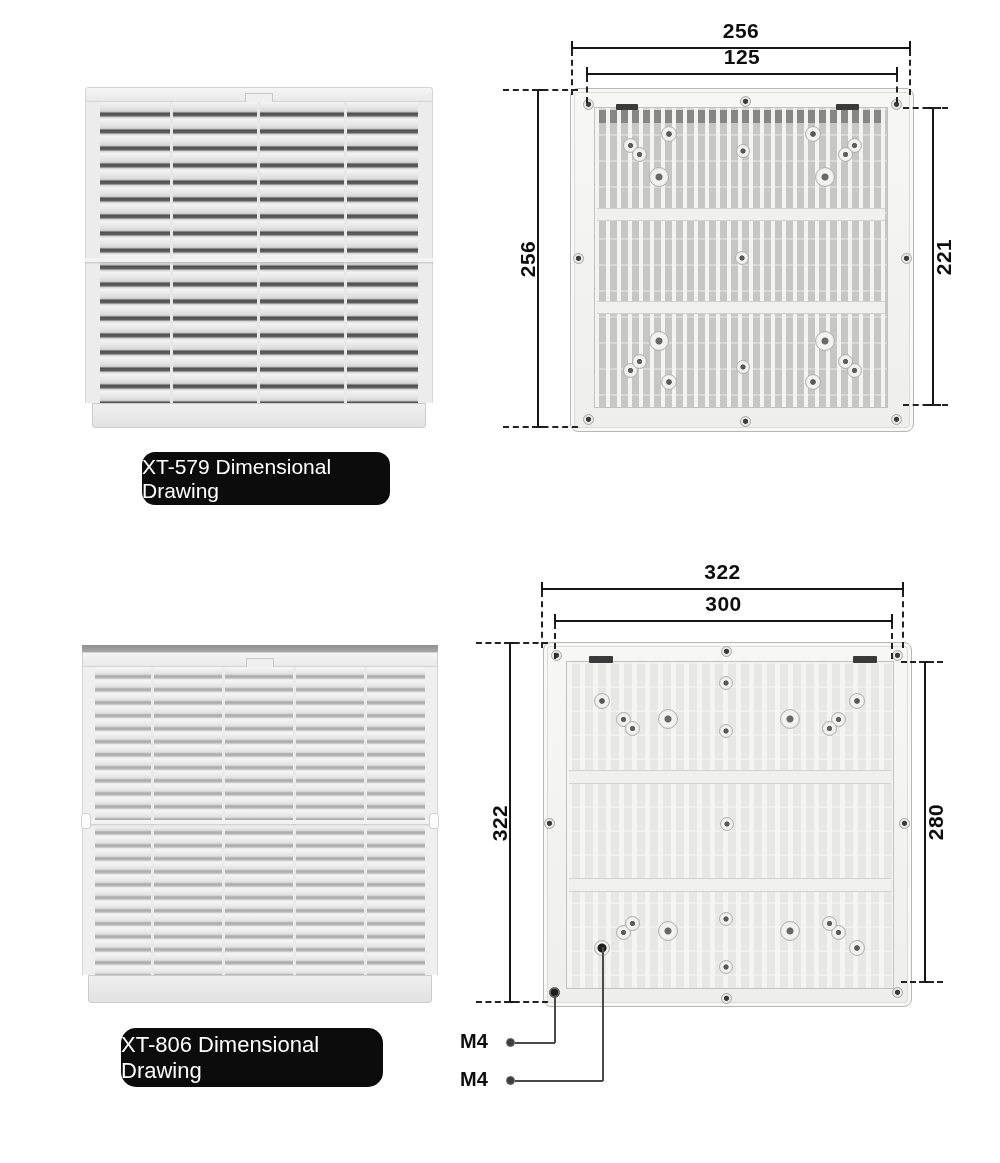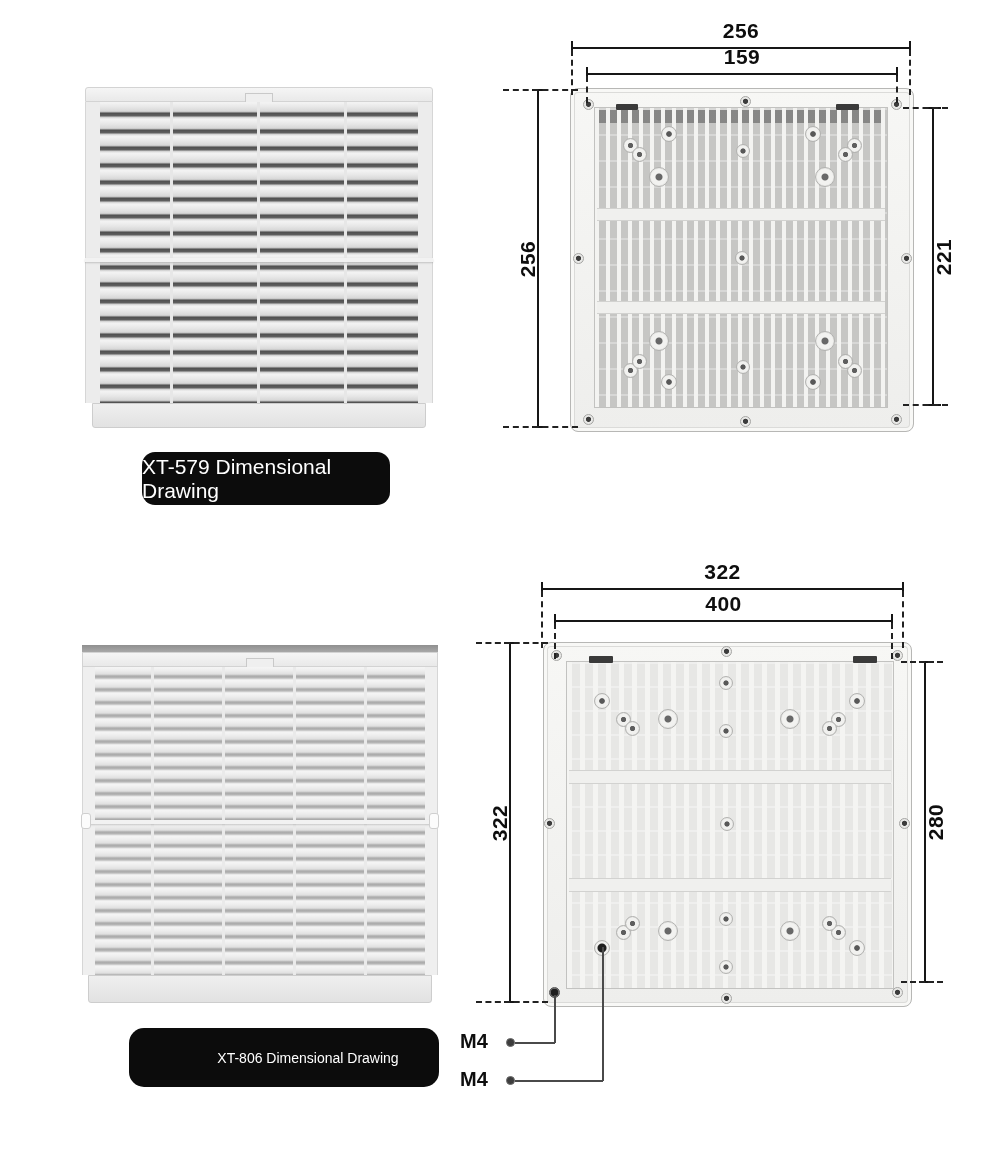--- a/index.html
+++ b/index.html
@@ -124,21 +124,21 @@
       <div class="boss-p" style="left:244px;top:242px;"></div>
       <div class="boss-c" style="left:165px;top:55px;"></div>
       <div class="boss-c" style="left:164px;top:162px;"></div>
       <div class="boss-c" style="left:165px;top:271px;"></div>
     </div>
 
     <div class="hdim" style="left:572px;top:47px;width:338px;">
       <span class="dnum">256</span>
     </div>
     <div class="hdim" style="left:587px;top:73px;width:310px;">
-      <span class="dnum">159</span>
+      <span class="dnum">125</span>
     </div>
     <div class="dash-v" style="left:571px;top:50px;height:45px;"></div>
     <div class="dash-v" style="left:909px;top:50px;height:45px;"></div>
     <div class="dash-v" style="left:586px;top:76px;height:27px;"></div>
     <div class="dash-v" style="left:896px;top:76px;height:27px;"></div>
     <div class="vdim lab-left" style="left:537px;top:90px;height:337px;">
       <span class="dnum">256</span>
     </div>
     <div class="dash-h" style="left:503px;top:89px;width:75px;"></div>
     <div class="dash-h" style="left:503px;top:426px;width:75px;"></div>
@@ -210,21 +210,21 @@
       <div class="boss-c" style="left:175px;top:81px;"></div>
       <div class="boss-c" style="left:176px;top:174px;"></div>
       <div class="boss-c" style="left:175px;top:269px;"></div>
       <div class="boss-c" style="left:175px;top:317px;"></div>
     </div>
 
     <div class="hdim" style="left:542px;top:588px;width:361px;">
       <span class="dnum">322</span>
     </div>
     <div class="hdim" style="left:555px;top:620px;width:337px;">
-      <span class="dnum">400</span>
+      <span class="dnum">300</span>
     </div>
     <div class="dash-v" style="left:541px;top:591px;height:57px;"></div>
     <div class="dash-v" style="left:902px;top:591px;height:57px;"></div>
     <div class="dash-v" style="left:554px;top:623px;height:36px;"></div>
     <div class="dash-v" style="left:891px;top:623px;height:36px;"></div>
     <div class="vdim lab-left" style="left:509px;top:643px;height:359px;">
       <span class="dnum">322</span>
     </div>
     <div class="dash-h" style="left:476px;top:642px;width:72px;"></div>
     <div class="dash-h" style="left:476px;top:1001px;width:72px;"></div>
@@ -236,18 +236,18 @@
 
     <div class="leader-v" style="left:554px;top:995px;height:48px;"></div>
     <div class="leader-h" style="left:515px;top:1042px;width:40px;"></div>
     <div class="ldot" style="left:506px;top:1038px;"></div>
     <div class="m4lab" style="left:460px;top:1030px;">M4</div>
     <div class="leader-v" style="left:602px;top:947px;height:134px;"></div>
     <div class="leader-h" style="left:515px;top:1080px;width:88px;"></div>
     <div class="ldot" style="left:506px;top:1076px;"></div>
     <div class="m4lab" style="left:460px;top:1068px;">M4</div>
 
-    <div class="badge" style="left:129px;top:1028px;width:262px;height:59px;border-radius:15px;font-size:14px;padding-left:48px;">
+    <div class="badge" style="left:121px;top:1028px;width:262px;height:59px;border-radius:15px;font-size:22px;">
       <span>XT-806 Dimensional Drawing</span>
     </div>
   </div>
 
 </div>
 
 </body></html>

